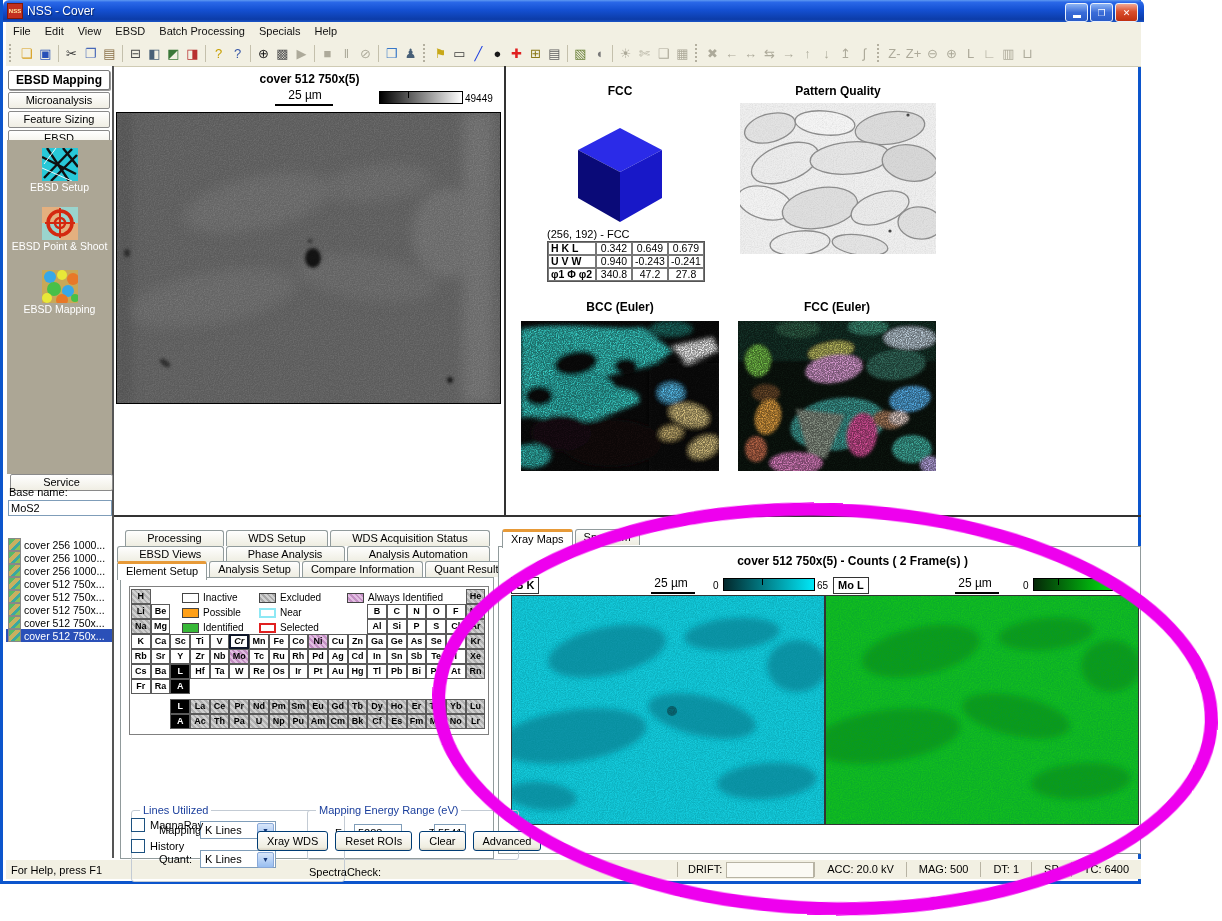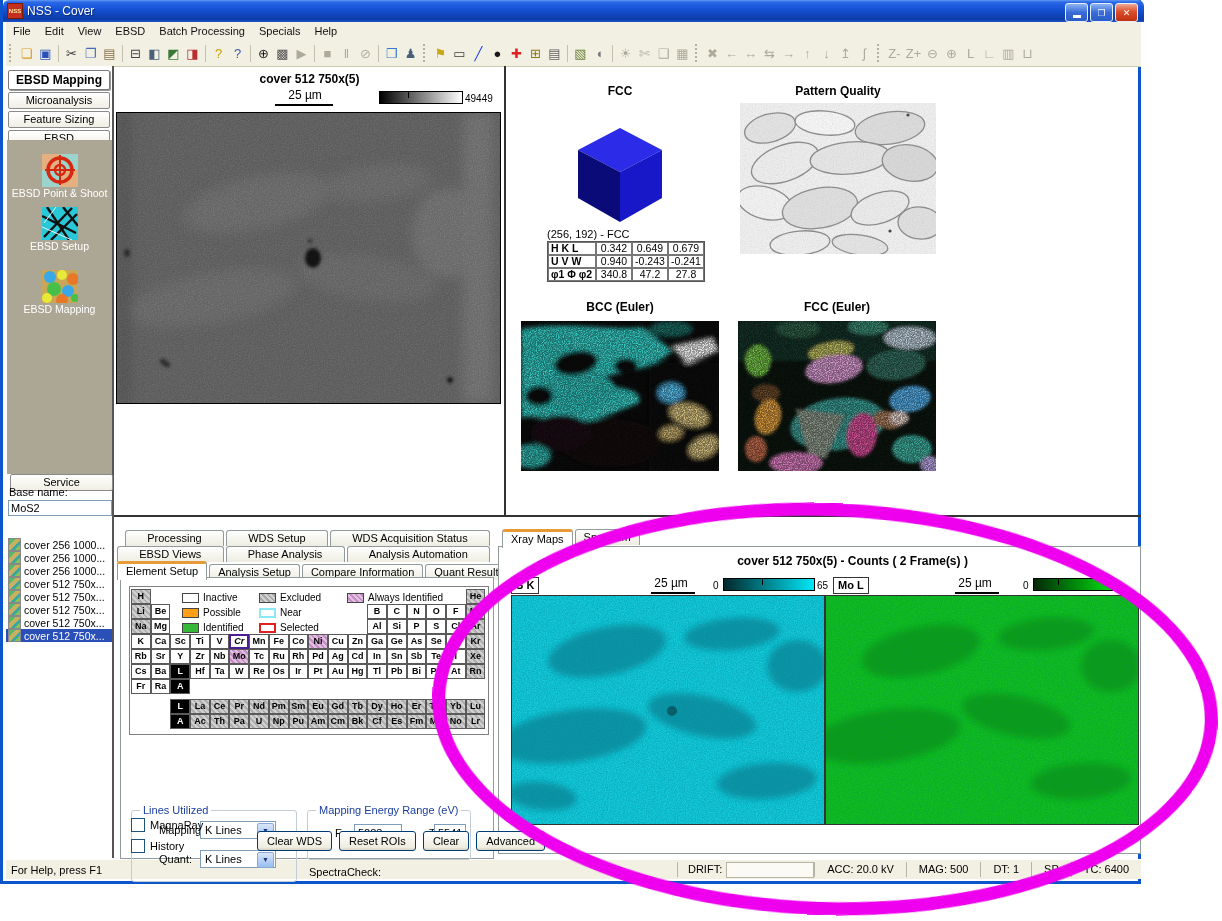--- a/index.html
+++ b/index.html
@@ -75,53 +75,53 @@
   
   .panel-title{position:absolute;font-size:12px;font-weight:bold;text-align:center;}
   #cube-img{position:absolute;left:567px;top:122px;}
   #ori-caption{position:absolute;left:544px;top:228px;font-size:11px;}
   #ori-table{position:absolute;left:544px;top:241px;border:1px solid #555;background:#fff;}
   .ori-row{display:flex;}
   .ori-h{width:48px;font-size:10.5px;font-weight:bold;border:1px solid #777;padding:0 2px;line-height:11px;box-sizing:border-box;}
   .ori-c{width:36px;font-size:10.5px;text-align:center;border:1px solid #777;line-height:11px;box-sizing:border-box;}
 
   
-  .tabrow{position:absolute;display:flex;align-items:flex-end;}
+  .tabrow{position:absolute;display:flex;}
   .tab{height:15px;line-height:15px;font-size:11px;text-align:center;
     background:linear-gradient(#FEFEFE,#EEEDE1);border:1px solid #919B9C;border-bottom:none;
     border-radius:3px 3px 0 0;margin-right:2px;padding:0 8px;flex:1 1 auto;white-space:nowrap;}
   .tab.active{background:#FFFFFF;border-top:3px solid #E79A38;height:16px;position:relative;z-index:3;font-weight:normal;}
   #tab-row-1{left:122px;top:530px;width:367px;}
   #tab-row-2{left:114px;top:546px;width:375px;}
   #tab-row-3{left:114px;top:561px;width:375px;}
   #es-page{position:absolute;left:117px;top:577px;width:372px;height:280px;background:#fff;border:1px solid #919B9C;z-index:2;}
   #ptable-box{position:absolute;left:8px;top:8px;width:358px;height:147px;border:1px solid #808080;background:#fff;}
   #ptable,#ptable-series{position:absolute;left:1px;display:grid;grid-template-columns:repeat(18,19.7px);grid-auto-rows:15px;}
   #ptable{top:2px;} #ptable-series{top:112px;}
   .pt-cell{box-sizing:border-box;border:1px solid #5A5A5A;font-size:9px;font-weight:bold;
     text-align:center;line-height:13px;overflow:hidden;background:#fff;}
   .pt-empty{border:none;}
   .pt-ex{background:repeating-linear-gradient(45deg,#D0D0D0 0 2px,#AFAFAF 2px 4px);}
   .pt-ai{background:repeating-linear-gradient(45deg,#E2BEE2 0 2px,#C490C4 2px 4px);}
-  .pt-sel{border:2px solid #4c1d95;line-height:10px;font-style:italic;}
+  .pt-sel{border:2px solid #0f172a;line-height:10px;font-style:italic;}
   .pt-hdr{background:#000;color:#fff;}
   #legend{position:absolute;left:52px;top:3px;z-index:4;}
   .legend-row{display:flex;height:15px;align-items:center;}
   .legend-item{display:flex;align-items:center;font-size:10px;}
   .legend-row .legend-item:nth-child(1){width:77px;}
   .legend-row .legend-item:nth-child(2){width:88px;}
   .sw{width:17px;height:10px;margin-right:4px;border:1px solid #444;box-sizing:border-box;background:#fff;flex:none;}
   .sw-excluded{background:repeating-linear-gradient(45deg,#D0D0D0 0 2px,#A8A8A8 2px 4px);}
   .sw-always{background:repeating-linear-gradient(45deg,#E2BEE2 0 2px,#C490C4 2px 4px);}
   .sw-possible{background:#FFA018;}
   .sw-near{border:2px solid #8EE8F4;}
   .sw-identified{background:#38B838;}
   .sw-selected{border:2px solid #E02020;}
 
-  .groupbox{position:absolute;border:1px solid #C3CBD4;border-radius:3px;}
+  .groupbox{position:absolute;border:1px solid #C3CBD4;border-radius:3px;padding-left:48px;}
   .gb-title{position:absolute;top:-7px;left:8px;background:#fff;padding:0 3px;font-size:11px;color:#1A3E9C;}
   #gb-lines{left:10px;top:232px;width:164px;height:70px;}
   #gb-energy{left:186px;top:232px;width:162px;height:48px;}
   .gb-label{position:absolute;font-size:11px;margin-left:17px;}
   .combo{position:absolute;width:76px;height:18px;border:1px solid #7F9DB9;background:#fff;box-sizing:border-box;}
   .combo .val{font-size:11px;line-height:16px;padding-left:4px;}
   .combo .arrow{position:absolute;right:1px;top:1px;width:15px;height:14px;border:1px solid #88A8D8;border-radius:2px;
     background:linear-gradient(#D8E6FA,#98BEF0);font-size:7px;color:#16387A;text-align:center;line-height:14px;}
   .tinput{position:absolute;height:17px;border:1px solid #7F9DB9;font-size:11px;padding:0 3px;box-sizing:border-box;
     font-family:"Liberation Sans",sans-serif;}
@@ -251,50 +251,50 @@
       </div>
 
     <div id="sidebar">
       <div class="side-hdr">EBSD Mapping</div>
       <div id="side-nav">
           <div class="side-btn">Microanalysis</div>
           <div class="side-btn">Feature Sizing</div>
           <div class="side-btn">EBSD</div>
         </div>
       <div id="tools-panel">
-        <div class="tool-item t2">
-          <svg width="36" height="33">
-            <rect width="36" height="33" fill="#EAE2D2"></rect>
-            <rect x="0" y="0" width="18" height="16" fill="#E09048" opacity="0.6"></rect>
-            <rect x="18" y="16" width="18" height="17" fill="#E09048" opacity="0.6"></rect>
-            <rect x="18" y="0" width="18" height="16" fill="#58C8C8" opacity="0.55"></rect>
-            <rect x="0" y="16" width="18" height="17" fill="#58C8C8" opacity="0.55"></rect>
-            <circle cx="18" cy="16" r="12" fill="none" stroke="#D42810" stroke-width="3.5"></circle>
-            <circle cx="18" cy="16" r="5" fill="none" stroke="#D42810" stroke-width="2.5"></circle>
-            <line x1="18" y1="1" x2="18" y2="31" stroke="#D42810" stroke-width="2"></line>
-            <line x1="3" y1="16" x2="33" y2="16" stroke="#D42810" stroke-width="2"></line>
-          </svg>
-          <span>EBSD Point &amp; Shoot</span>
-        </div>
         <div class="tool-item t1">
           <svg width="36" height="33">
             <rect width="36" height="33" fill="#28C8D8"></rect>
             <g stroke="#101010" stroke-width="2.4">
               <line x1="2" y1="30" x2="30" y2="1"></line>
                 <line x1="9" y1="33" x2="35" y2="7"></line>
               <line x1="0" y1="9" x2="34" y2="26"></line>
                 <line x1="5" y1="0" x2="27" y2="33"></line>
               <line x1="21" y1="0" x2="36" y2="19"></line>
               </g>
             <g stroke="#E8F8FA" stroke-width="1">
                 <line x1="0" y1="20" x2="30" y2="33"></line>
                 <line x1="14" y1="0" x2="2" y2="16"></line>
               </g>
           </svg>
           <span>EBSD Setup</span>
+        </div>
+        <div class="tool-item t2">
+          <svg width="36" height="33">
+            <rect width="36" height="33" fill="#EAE2D2"></rect>
+            <rect x="0" y="0" width="18" height="16" fill="#E09048" opacity="0.6"></rect>
+            <rect x="18" y="16" width="18" height="17" fill="#E09048" opacity="0.6"></rect>
+            <rect x="18" y="0" width="18" height="16" fill="#58C8C8" opacity="0.55"></rect>
+            <rect x="0" y="16" width="18" height="17" fill="#58C8C8" opacity="0.55"></rect>
+            <circle cx="18" cy="16" r="12" fill="none" stroke="#D42810" stroke-width="3.5"></circle>
+            <circle cx="18" cy="16" r="5" fill="none" stroke="#D42810" stroke-width="2.5"></circle>
+            <line x1="18" y1="1" x2="18" y2="31" stroke="#D42810" stroke-width="2"></line>
+            <line x1="3" y1="16" x2="33" y2="16" stroke="#D42810" stroke-width="2"></line>
+          </svg>
+          <span>EBSD Point &amp; Shoot</span>
         </div>
         <div class="tool-item t3">
           <svg width="36" height="33">
             <rect width="36" height="33" fill="#C8A858"></rect>
             <circle cx="8" cy="7" r="6" fill="#38A8E8"></circle>
               <circle cx="20" cy="5" r="5" fill="#E8E838"></circle>
             <circle cx="31" cy="9" r="6" fill="#E87828"></circle>
               <circle cx="12" cy="19" r="7" fill="#48C048"></circle>
             <circle cx="26" cy="21" r="6" fill="#38A8E8"></circle>
               <circle cx="5" cy="28" r="5" fill="#E8E838"></circle>
@@ -768,21 +768,21 @@
       <div class="cbrow" style="left:10px;top:240px;">
         <span class="cb"></span>
         <span>MagnaRay</span>
       </div>
       <div class="cbrow" style="left:10px;top:261px;">
         <span class="cb"></span>
         <span>History</span>
       </div>
 
       <div id="btn-row">
-          <button class="xpbtn">Clear WDS</button>
+          <button class="xpbtn">Xray WDS</button>
           <button class="xpbtn">Reset ROIs</button>
           <button class="xpbtn">Clear</button>
           <button class="xpbtn">Advanced</button>
         </div>
     </div>
 
     <div id="xray-tabs">
         <div class="tab active">Xray Maps</div>
         <div class="tab">Spectrum</div>
       </div>

